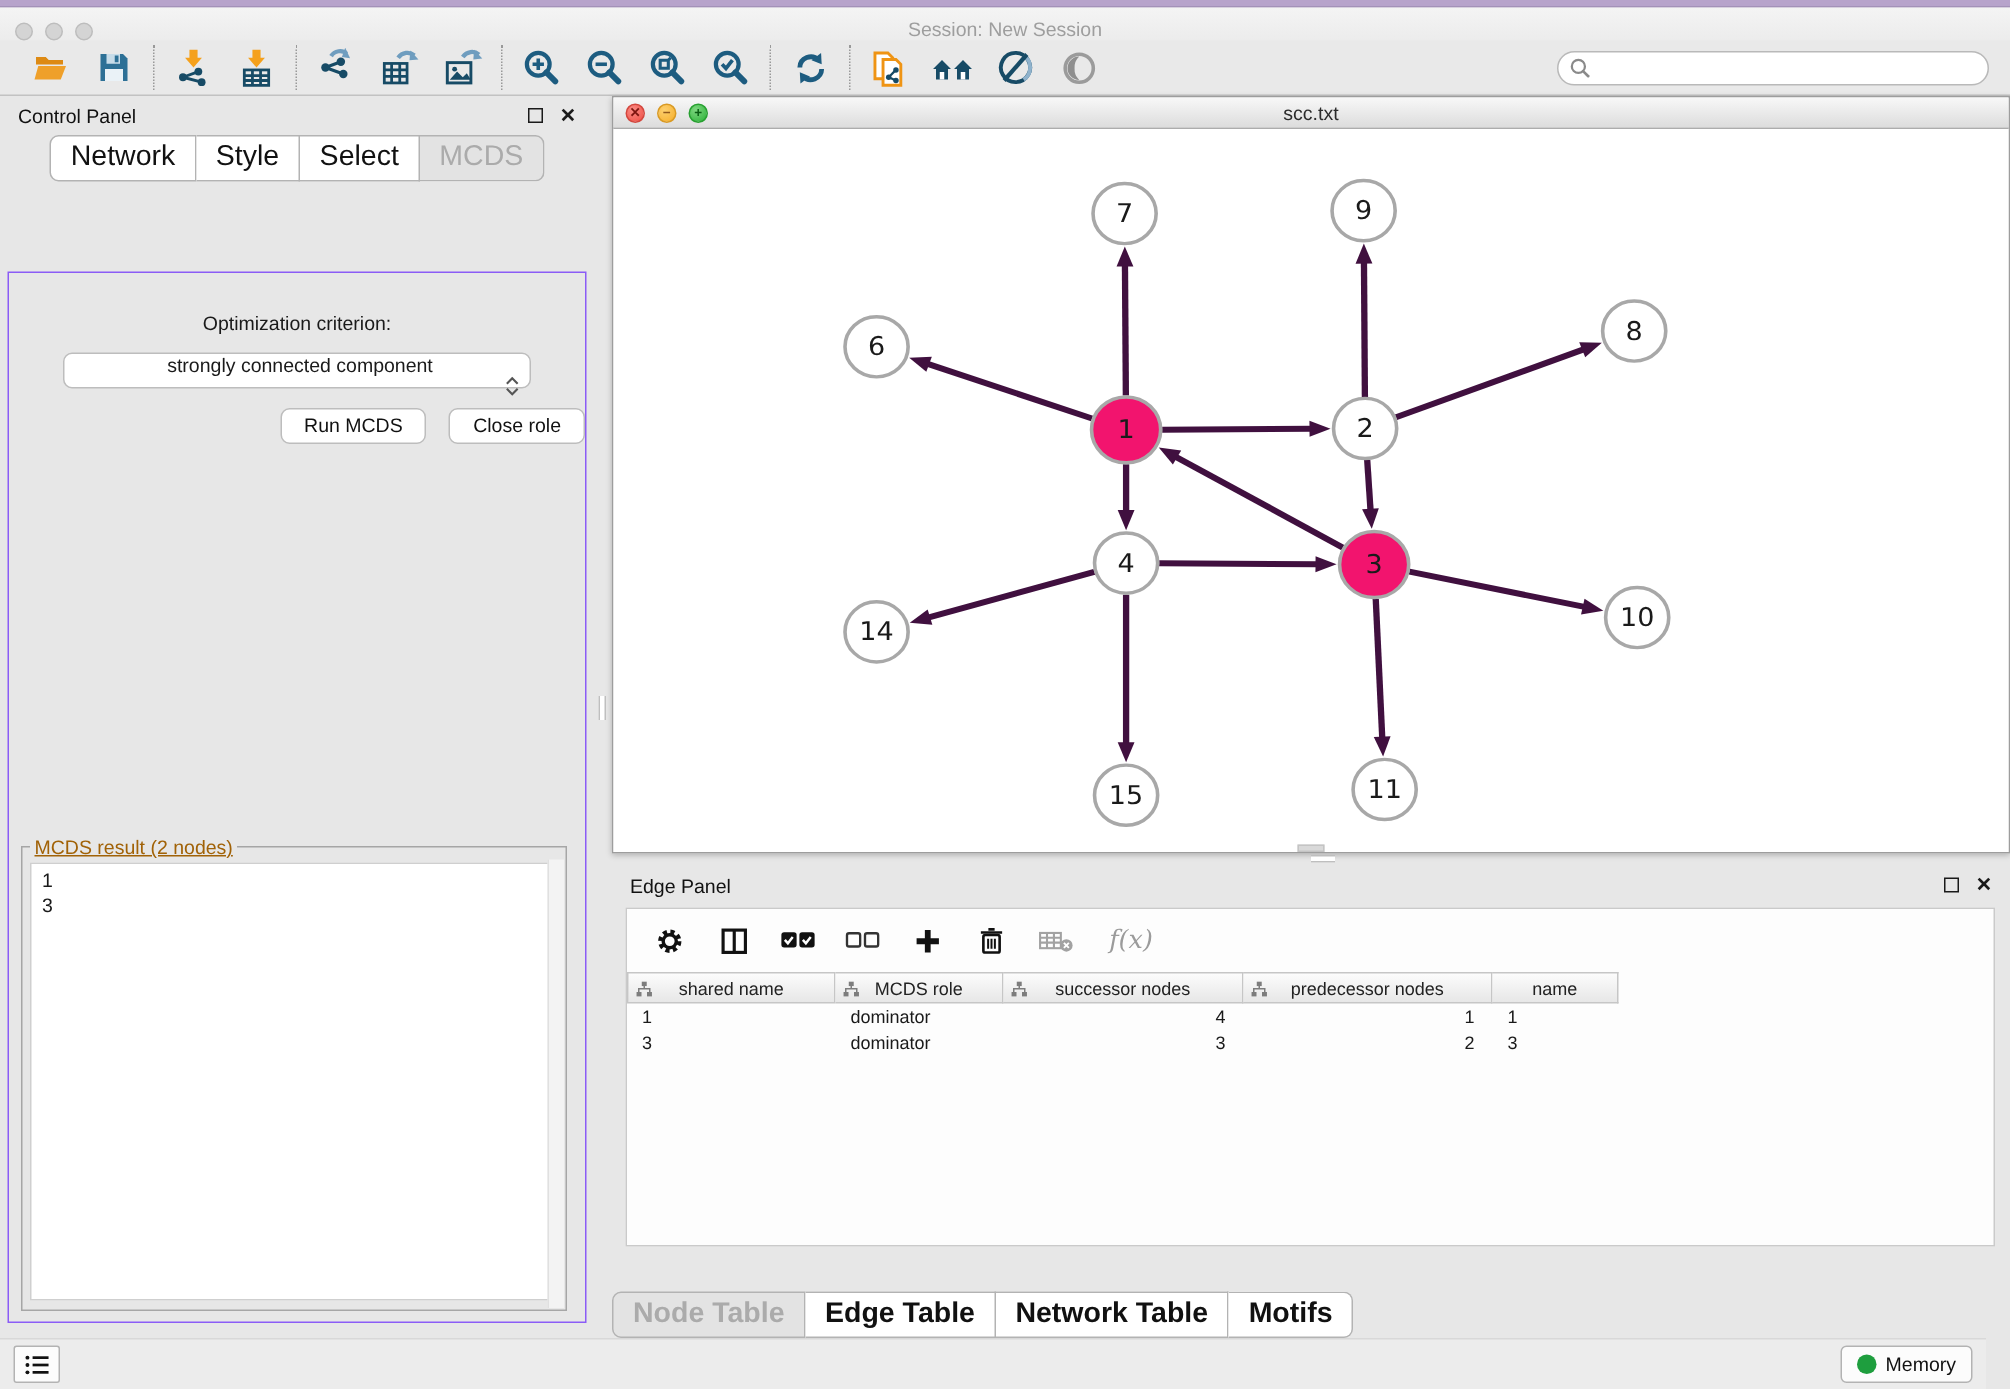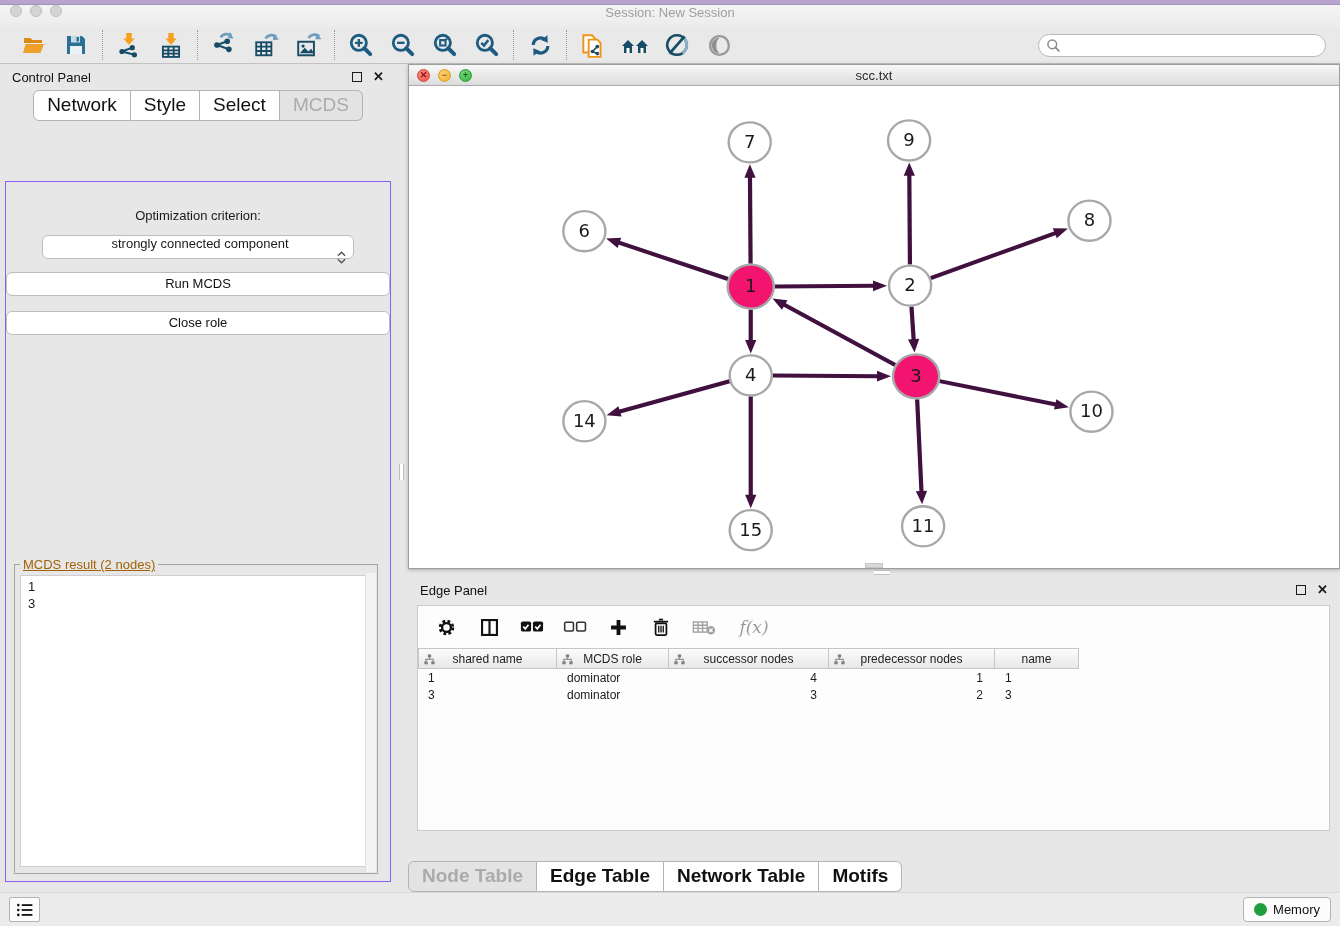--- a/index.html
+++ b/index.html
@@ -1,21 +1,21 @@
 <!DOCTYPE html>
 <html><head>
 <meta charset="utf-8">
 <style>
   * { box-sizing: border-box; margin: 0; padding: 0; }
   html,body { width:1340px; height:926px; overflow:hidden; }
   body { font-family:"Liberation Sans", sans-serif; background:#E7E7E7; position:relative; font-size:13px; color:#1a1a1a; }
 
   
   .top-accent { height:5px; background:#B7A3CB; border-bottom:1px solid #A391B8; }
-  .titlebar { height:22px; background:linear-gradient(#F4F4F4,#ECECEC); position:relative; display:flex; align-items:flex-start; }
+  .titlebar { height:22px; background:linear-gradient(#F4F4F4,#ECECEC); position:relative; display:flex; align-items:flex-end; }
   .traffic { display:flex; gap:8px; margin-left:10px; z-index:2; }
   .light-inactive { width:12px; height:12px; border-radius:50%; background:#D4D4D4; border:1px solid #BDBDBD; }
   .titlebar-title { position:absolute; left:0; right:0; text-align:center; color:#9E9E9E; font-size:13px; }
 
   
   .toolbar { height:37px; background:#E9E9E9; border-bottom:1px solid #C2C2C2; display:flex; align-items:center; padding:0 8px; }
   .tb-group { display:flex; align-items:center; gap:12px; padding:0 11px; }
   .tb-sep { width:0; height:30px; border-left:1px dotted #999; }
   .tb-btn { width:30px; height:28px; display:flex; align-items:center; justify-content:center; cursor:default; }
   .search-wrap { margin-left:auto; margin-right:6px; position:relative; }
@@ -36,21 +36,21 @@
   .close-btn { font-size:13px; font-weight:bold; color:#1a1a1a; line-height:10px; }
   .seg-control { display:flex; justify-content:center; position:relative; z-index:2; }
   .seg { background:#fff; border:1px solid #B3B3B3; border-left:none; padding:3px 13px 4px; font-size:19px; color:#111; cursor:default; }
   .seg:first-child { border-left:1px solid #B3B3B3; border-radius:6px 0 0 6px; }
   .seg:last-child { border-radius:0 6px 6px 0; }
   .seg.active { background:#E3E3E3; color:#ABABAB; }
   .cp-content { position:absolute; top:117px; bottom:10px; left:5px; right:5px; border:1px solid #8b5cf6; background:#E7E7E7; }
   .opt-label { text-align:center; margin-top:26px; font-size:13px; }
   .dropdown { margin:12px auto 0; width:312px; height:24px; background:#fff; border:1px solid #BDBDBD; border-radius:6px; display:flex; align-items:center; padding:0 7px 0 11px; font-size:13px;flex-direction:column; }
   .dd-arrows { margin-left:auto; display:flex; flex-direction:column; align-items:center; gap:1px; }
-  .cp-buttons { display:flex; justify-content:flex-end; gap:15px; margin-top:13px;flex-direction:column; }
+  .cp-buttons { display:flex; justify-content:flex-end; gap:15px; margin-top:13px; }
   .mac-btn { background:#fff; border:1px solid #BDBDBD; border-radius:6px; padding:3px 15px 4px; font-size:13px; color:#111; cursor:default; }
   .result-fieldset { position:absolute; left:8px; right:12px; top:375px; bottom:7px; border:1px solid #A6A6A6; }
   .result-fieldset legend { font-size:13px; margin-left:5px; padding:0 3px; color:#a16207;text-decoration:underline; }
   .result-list { position:absolute; left:5px; right:5px; top:3px; bottom:6px; background:#fff; border:1px solid #CFCFCF; font-size:13px; line-height:17px; padding:2px 0 0 7px; white-space:pre; }
   .result-scroll { position:absolute; right:1px; top:1px; bottom:1px; width:11px; background:#F3F3F3; border-left:1px solid #E0E0E0; }
 
   
   .network-window { height:528px; border:1px solid #9D9D9D; background:#fff; display:flex; flex-direction:column; box-shadow:0 1px 4px rgba(0,0,0,0.25); }
   .nw-titlebar { height:21px; background:linear-gradient(#F8F8F8,#DCDCDC); border-bottom:1px solid #ACACAC; position:relative; display:flex; align-items:center; flex:none; }
   .nw-lights { display:flex; gap:8px; margin-left:8px; z-index:2; }
@@ -76,21 +76,21 @@
   .tp-table { width:100%; }
   .tp-head { display:flex; height:21px; }
   .th { background:linear-gradient(#FCFCFC,#E7E7E7); border:1px solid #C6C6C6; border-left:none; display:flex; align-items:center; justify-content:center; font-size:12px; color:#222; position:relative; flex:none; }
   .th:first-child { border-left:1px solid #C6C6C6; }
   .th .col-icon { position:absolute; left:5px; top:5px; }
   .tp-row { display:flex; height:17px; align-items:center; font-size:12px; }
   .td { flex:none; overflow:hidden; white-space:nowrap; }
   .tp-tabs-row { display:flex; margin-top:30px;font-weight:bold; }
 
   
-  .statusbar { position:absolute; bottom:0; left:0; right:0; height:34px; background:#ECECEC; border-top:1px solid #D8D8D8; display:flex; align-items:center; padding:0 9px;justify-content:flex-end; }
+  .statusbar { position:absolute; bottom:0; left:0; right:16px; height:34px; background:#ECECEC; border-top:1px solid #D8D8D8; display:flex; align-items:center; padding:0 9px;justify-content:flex-end; }
   .status-left-btn { width:31px; height:25px; background:#FCFCFC; border:1px solid #B3B3B3; border-radius:2px; display:flex; align-items:center; justify-content:center; }
   .memory-btn { margin-left:auto; height:25px; background:#FCFCFC; border:1px solid #B3B3B3; border-radius:4px; display:flex; align-items:center; gap:6px; padding:0 10px; font-size:13px; color:#111; }
   .memory-dot { width:13px; height:13px; border-radius:50%; background:#1E9E3E; }
 </style>
 </head>
 <body>
 
 <div class="top-accent"></div>
 <div class="titlebar">
   <div class="traffic">

